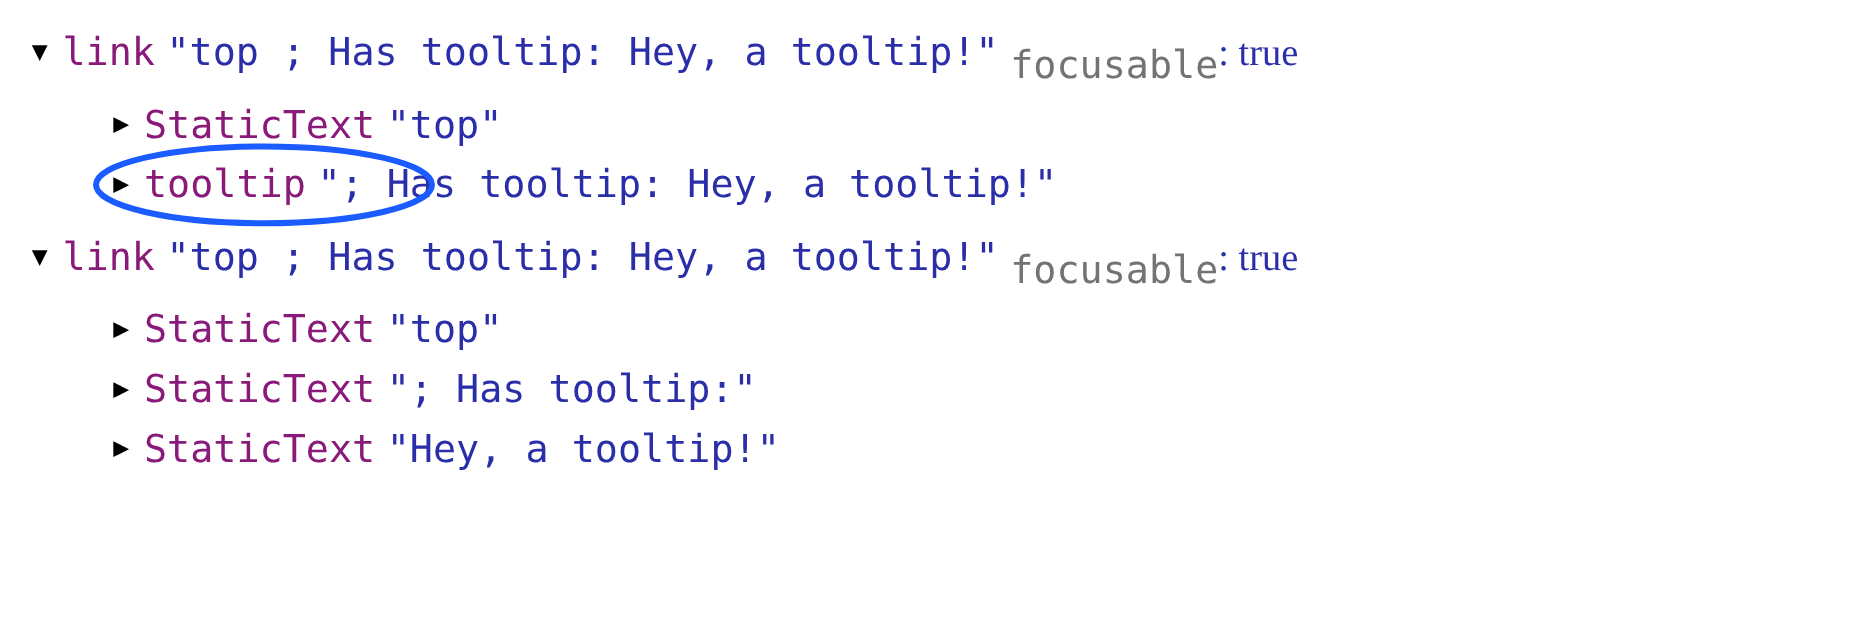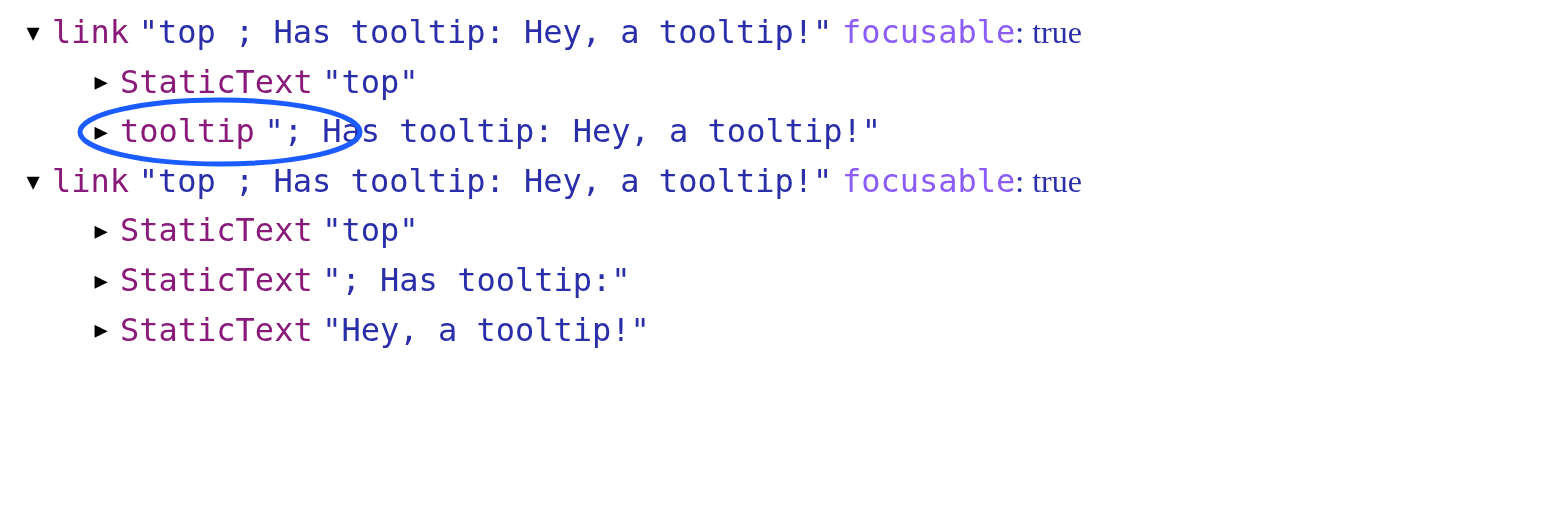--- a/index.html
+++ b/index.html
@@ -29,21 +29,22 @@
       margin-right: 6px;
     }
     .role {
       color: #8a1a7a; 
       text-align: right;
     }
     .name {
       color: #2a2ea8; 
     }
     .attr-name {
-      color: #8b5cf6; 
+      color: #737373; 
+      margin-top: 22px;
     }
     .attr-value {
       color: #2a2ea8;
       font-family: Liberation Serif, serif;
     }
     .space { display:inline-block; width:0.5ch; }
     .circle-wrap {
       position: relative;
       display: inline-flex;
       align-items: center;

